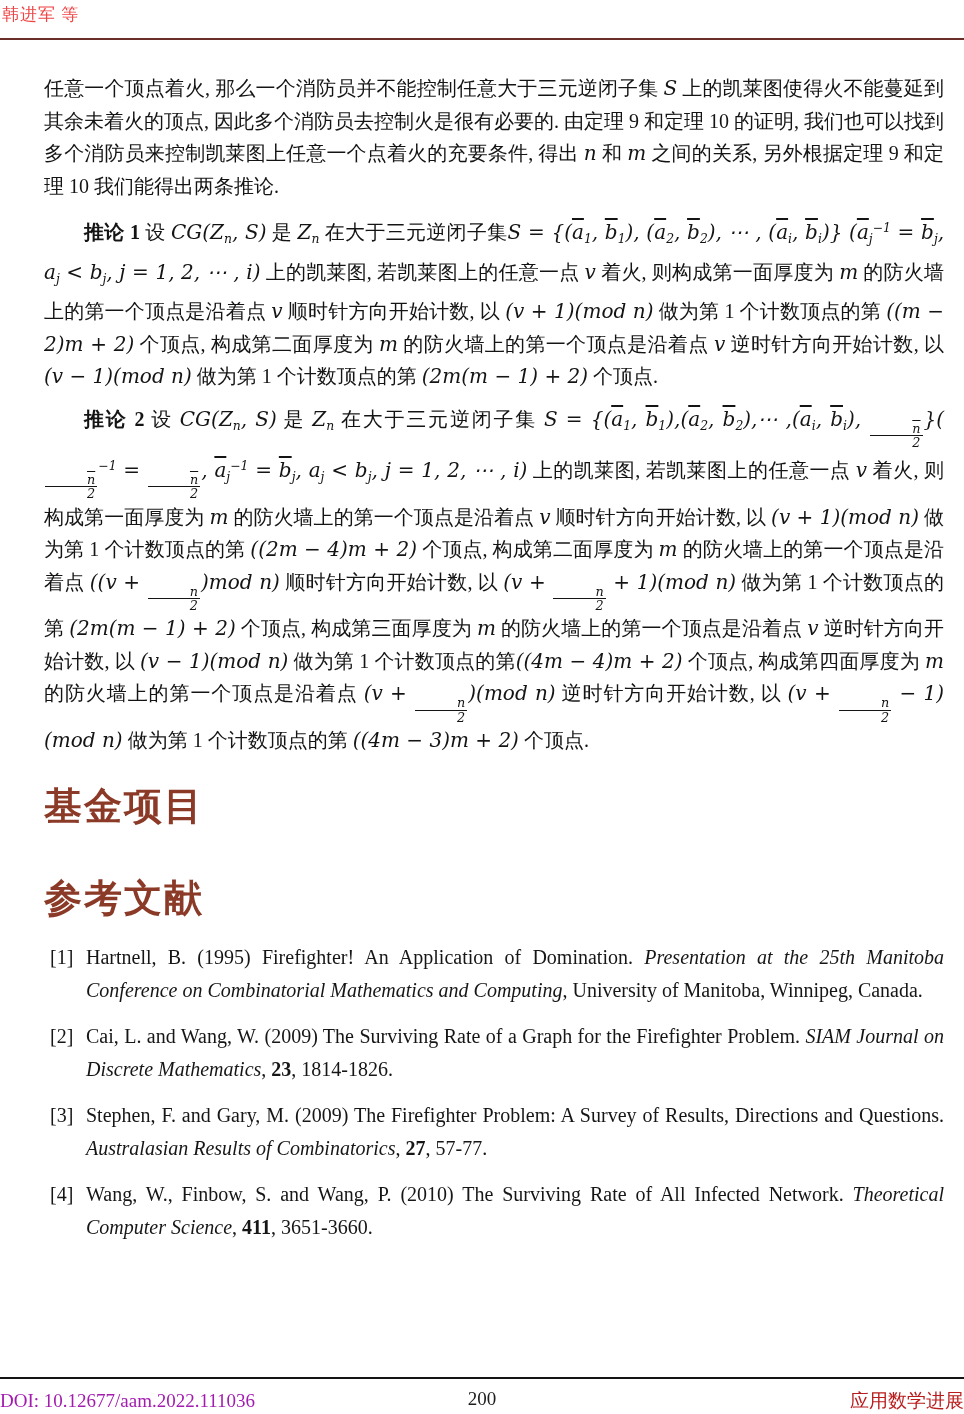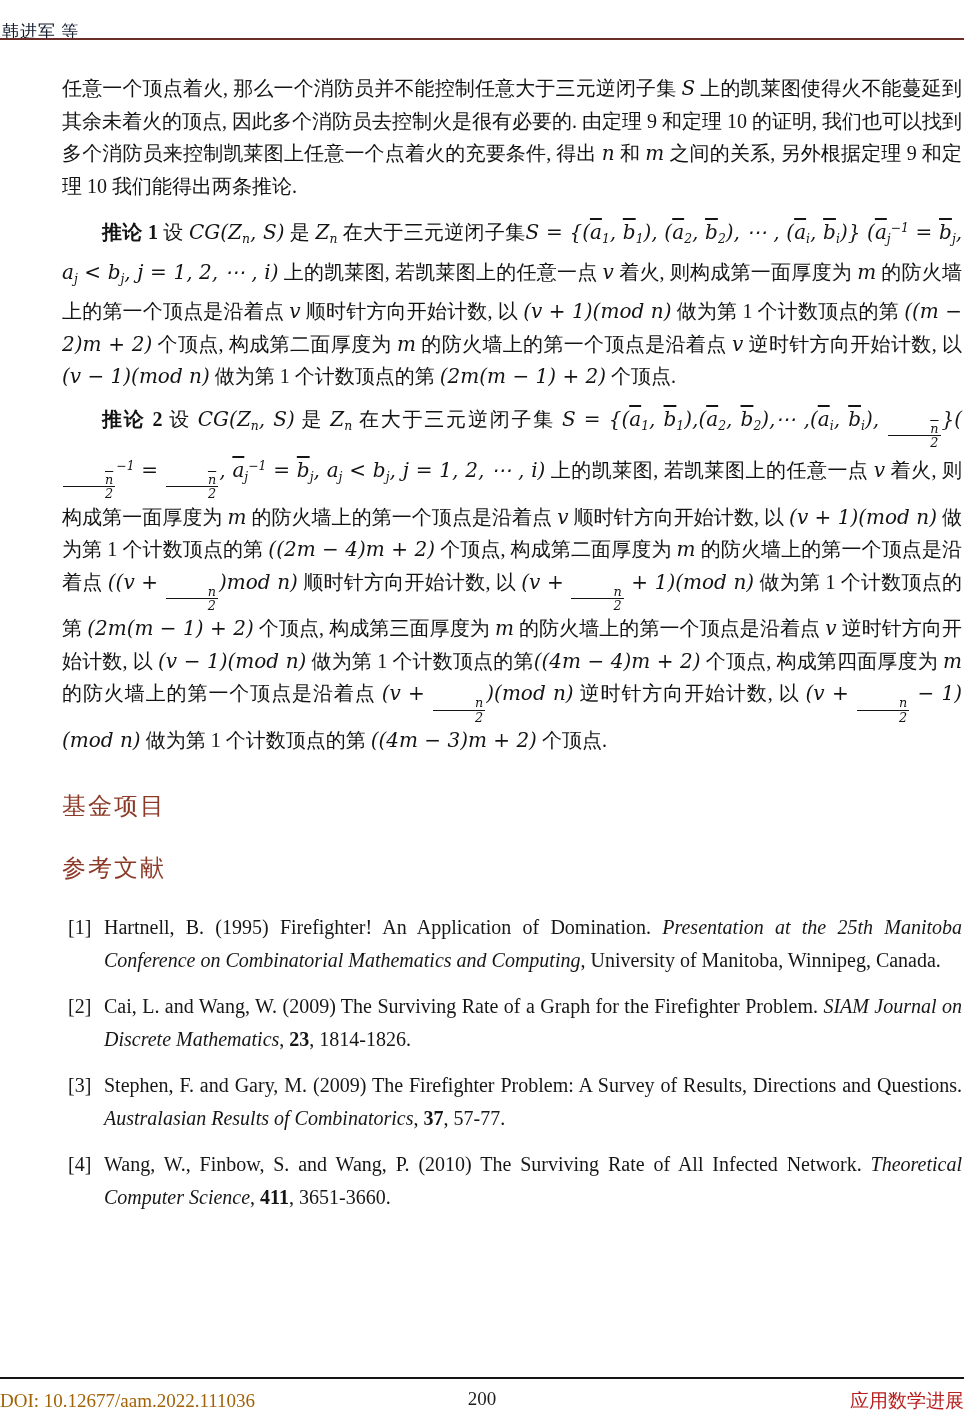--- a/index.html
+++ b/index.html
@@ -6,30 +6,30 @@
   .page{
     position:relative;
     width:964px;height:1414px;
     background:#ffffff;
     font-family:"Liberation Serif","DejaVu Serif",serif;
     color:#1c1c1c;
     overflow:hidden;
   }
   
   .running-head{
-    position:absolute;top:20px;left:2px;
-    font-size:17px;color:#0f172a;letter-spacing:1px;
+    position:absolute;top:3px;left:2px;
+    font-size:17px;color:#ef4444;letter-spacing:1px;
   }
   .head-rule{
     position:absolute;top:38px;left:0;width:964px;height:2px;
     background:#6b2d28;
   }
   
   .content{
-    position:absolute;top:72px;left:62px;width:900px;
+    position:absolute;top:72px;left:44px;width:900px;
   }
   .body-p{
     margin:0;
     font-size:20px;line-height:32.5px;
     text-align:justify;
     color:#141414;
   }
   .body-p.ind{ text-indent:2em; margin-top:10px; }
   
   .i{ font-style:italic; font-family:"DejaVu Serif","Liberation Serif",serif; }
@@ -41,25 +41,25 @@
     display:inline-flex;flex-direction:column;align-items:center;
     vertical-align:-0.55em;line-height:1.05;font-size:0.64em;
     font-style:italic;font-family:"DejaVu Serif",serif;
     margin:0 1px;
   }
   .frac .num{ border-bottom:1px solid #141414; padding:0 2px; }
   .frac.ovn .num{ text-decoration:overline; }
   
   .sec{
     margin:30px 0 0 0;
-    font-size:24px;line-height:38px;font-weight:normal;
+    font-size:38px;line-height:38px;font-weight:bold;
     color:#8c3a28;letter-spacing:2px;
   }
   .fund-p{ margin-top:34px; }
-  .refs-h{ margin-top:24px; }
+  .refs-h{ margin-top:54px; }
   
   .refs{
     list-style:none;margin:24px 0 0 0;padding:0;
     font-size:20px;line-height:33.5px;
   }
   .refs li{
     position:relative;padding-left:42px;margin:0 0 12px 0;
     text-align:justify;color:#161616;
   }
   .ref-label{ position:absolute;left:6px;top:0; }
@@ -70,21 +70,21 @@
   }
   a.lnk:empty{ display:none; }
   
   .footer{ position:absolute;left:0;top:1377px;width:964px; }
   .foot-rule{ width:964px;height:2px;background:#141414; }
   .foot-row{
     position:relative;margin-top:9px;
     display:flex;justify-content:space-between;align-items:baseline;
     font-size:19px;
   }
-  .doi{ color:#a16207; }
+  .doi{ color:#a21caf; }
   .jname{ color:#b91c1c; }
   .pnum{
     position:absolute;left:50%;transform:translateX(-50%);
     color:#1c1c1c;
   }
 </style>
 </head>
 <body>
 
 <div class="page">
@@ -125,21 +125,21 @@
 
     <ol class="refs">
       <li>
         <span class="ref-label">[1]</span><span>Hartnell, B. (1995) Firefighter! An Application of Domination. </span><span class="it">Presentation at the 25th Manitoba Conference on Combinatorial Mathematics and Computing</span><span>, University of Manitoba, Winnipeg, Canada.</span><span class="bd"></span><span></span>
         
       </li>
       <li>
         <span class="ref-label">[2]</span><span>Cai, L. and Wang, W. (2009) The Surviving Rate of a Graph for the Firefighter Problem. </span><span class="it">SIAM Journal on Discrete Mathematics</span><span>, </span><span class="bd">23</span><span>, 1814-1826.</span>
       </li>
       <li>
-        <span class="ref-label">[3]</span><span>Stephen, F. and Gary, M. (2009) The Firefighter Problem: A Survey of Results, Directions and Questions. </span><span class="it">Australasian Results of Combinatorics</span><span>, </span><span class="bd">37</span><span>, 57-77.</span>
+        <span class="ref-label">[3]</span><span>Stephen, F. and Gary, M. (2009) The Firefighter Problem: A Survey of Results, Directions and Questions. </span><span class="it">Australasian Results of Combinatorics</span><span>, </span><span class="bd">27</span><span>, 57-77.</span>
         
       </li>
       <li>
         <span class="ref-label">[4]</span><span>Wang, W., Finbow, S. and Wang, P. (2010) The Surviving Rate of All Infected Network. </span><span class="it">Theoretical Computer Science</span><span>, </span><span class="bd">411</span><span>, 3651-3660.</span>
       </li>
     </ol>
   </div>
 
   <div class="footer">
     <div class="foot-rule"></div>

